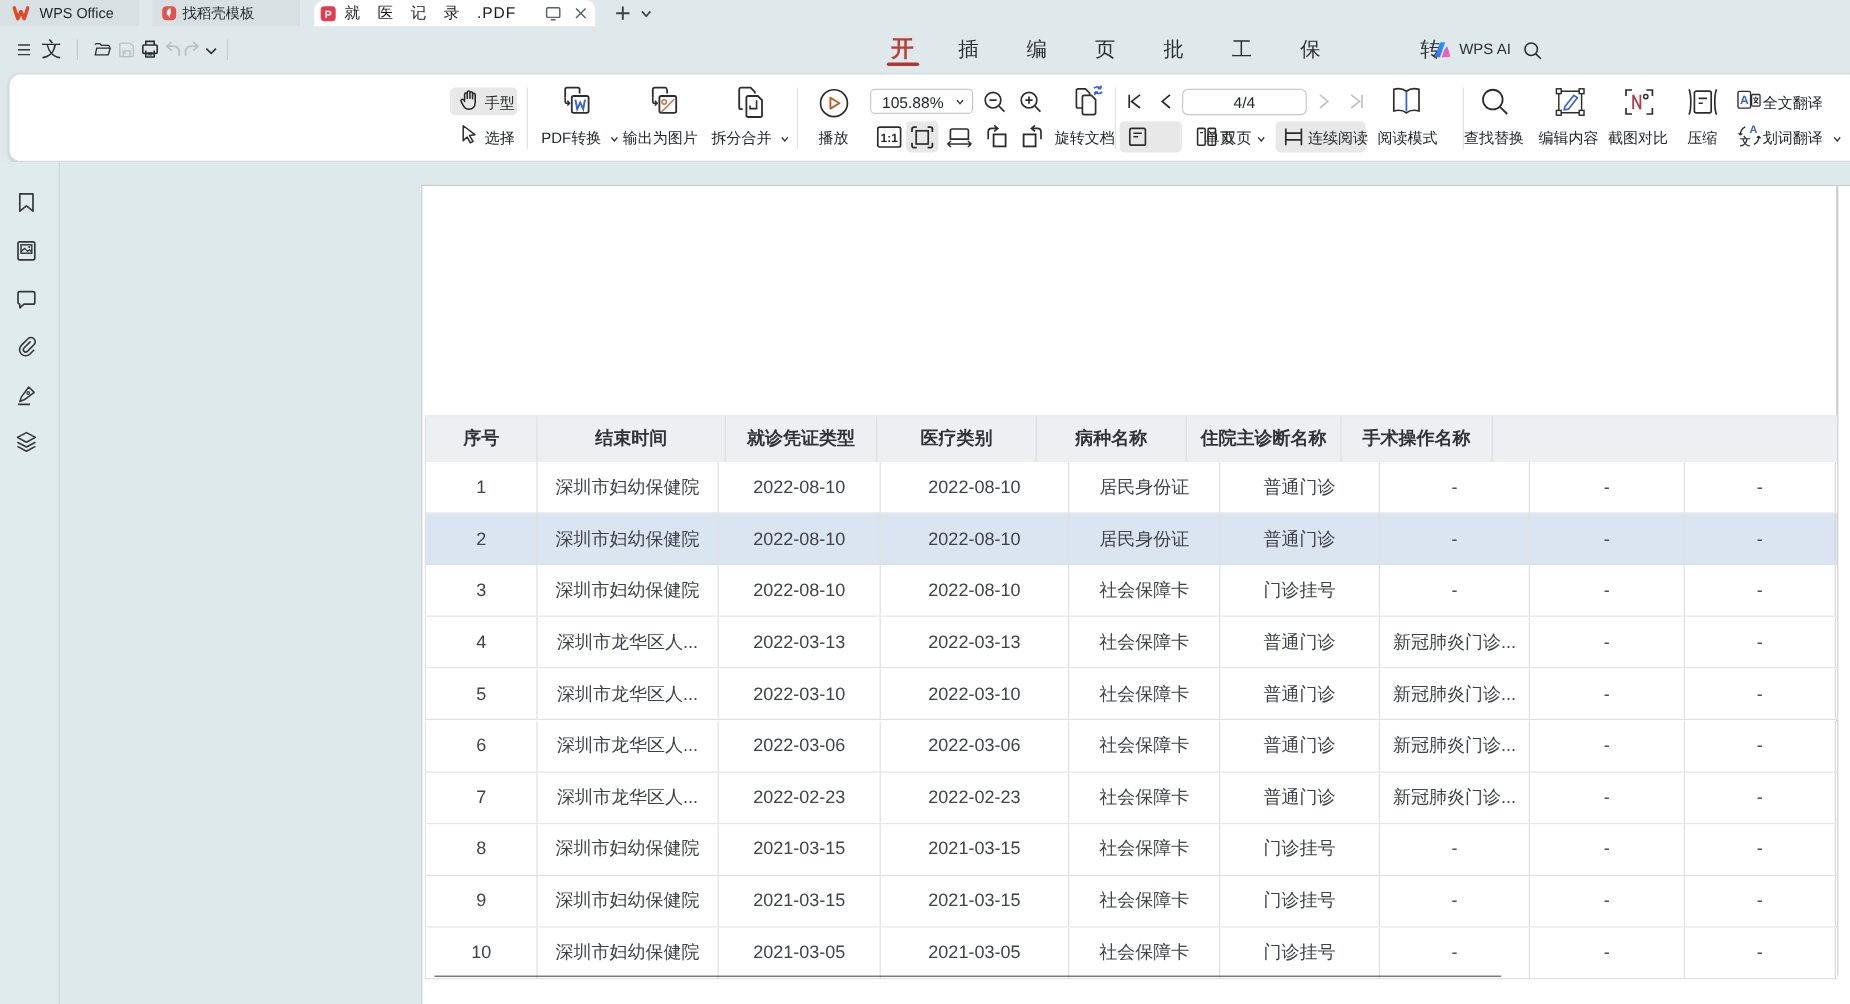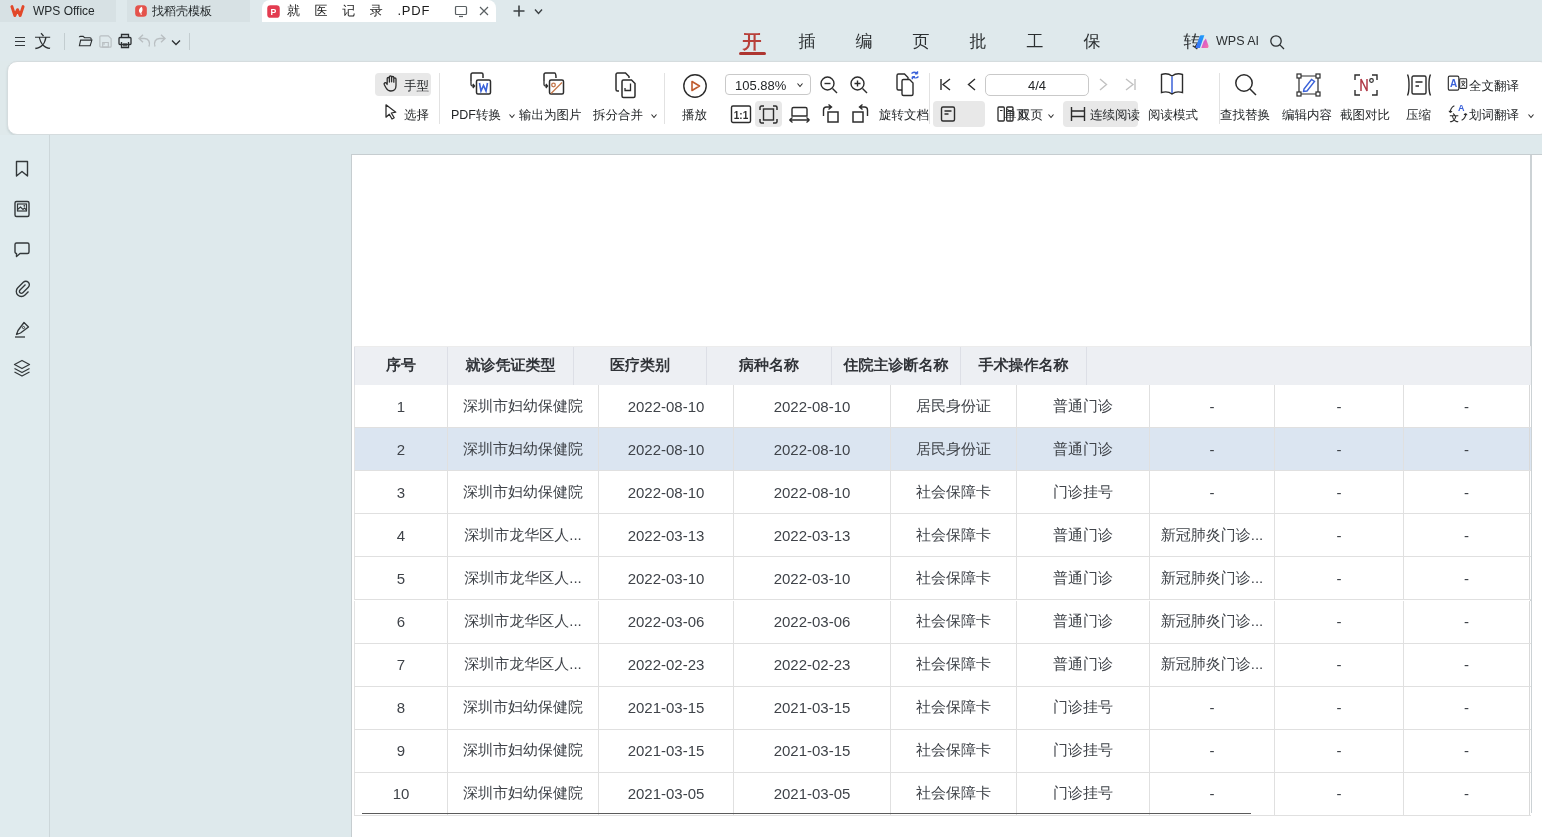--- a/index.html
+++ b/index.html
@@ -362,20 +362,21 @@
           <path d="M10 2.5 L17.5 6.5 L10 10.5 L2.5 6.5 Z" fill="none" stroke="#33383a" stroke-width="1.3" stroke-linejoin="round"></path>
           <path d="M2.5 10.5 L10 14.5 L17.5 10.5" fill="none" stroke="#33383a" stroke-width="1.3" stroke-linejoin="round"></path>
           <path d="M2.5 14 L10 18 L17.5 14" fill="none" stroke="#33383a" stroke-width="1.3" stroke-linejoin="round"></path>
         </svg>
     </div>
     <div id="page">
       <div style="position:absolute;left:1178px;top:0;width:1.5px;height:658px;background:#ccd2d5;"></div>
       <div id="tbl">
         <div class="trow thead" style="top:0;height:39.5px;">
           <div class="tcell c1">序号</div>
+            <div class="tcell c4">结束时间</div>
             <div class="tcell c5">就诊凭证类型</div>
             <div class="tcell c6">医疗类别</div>
             <div class="tcell c7">病种名称</div>
             <div class="tcell c8">住院主诊断名称</div>
             <div class="tcell c9">手术操作名称</div>
         </div>
         <div class="trow" style="top:39.5px;">
           <div class="tcell c1">1</div>
             <div class="tcell c2">深圳市妇幼保健院</div>
             <div class="tcell c3">2022-08-10</div>

